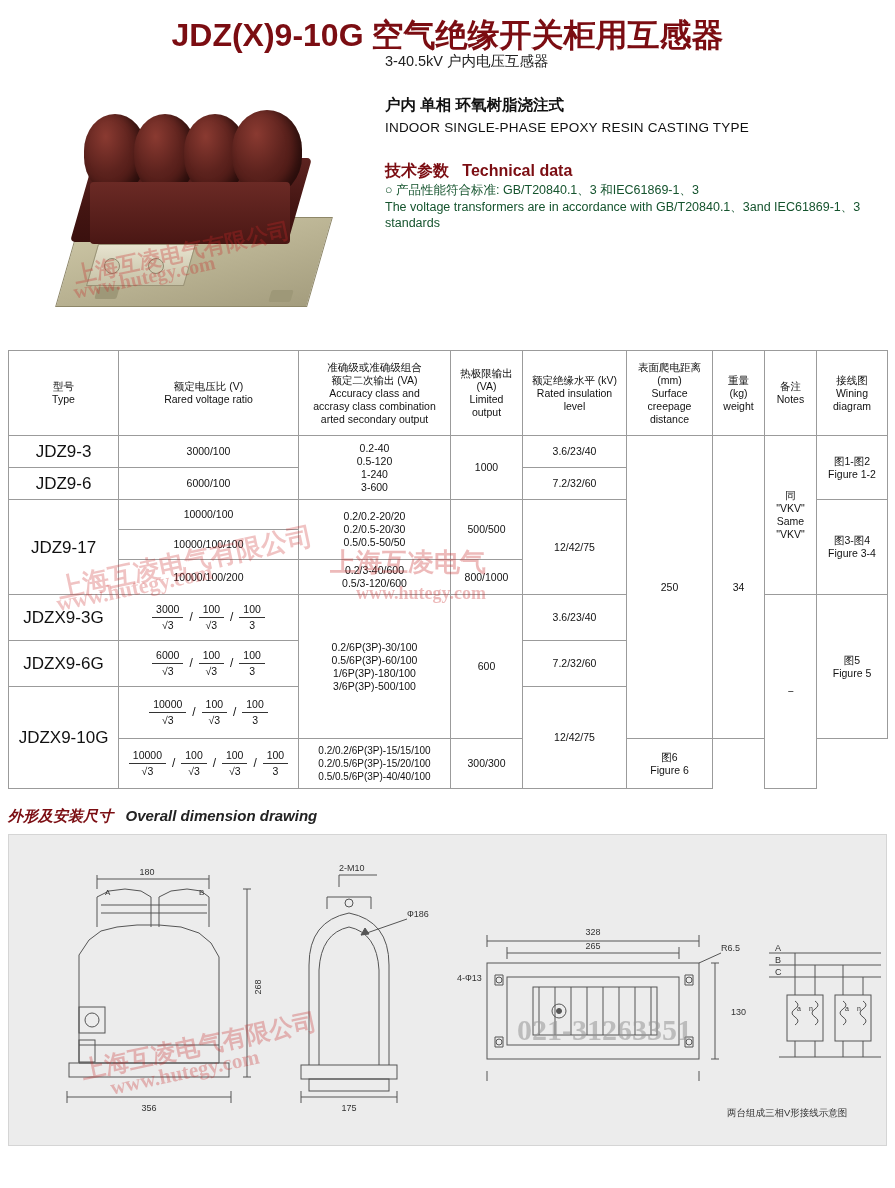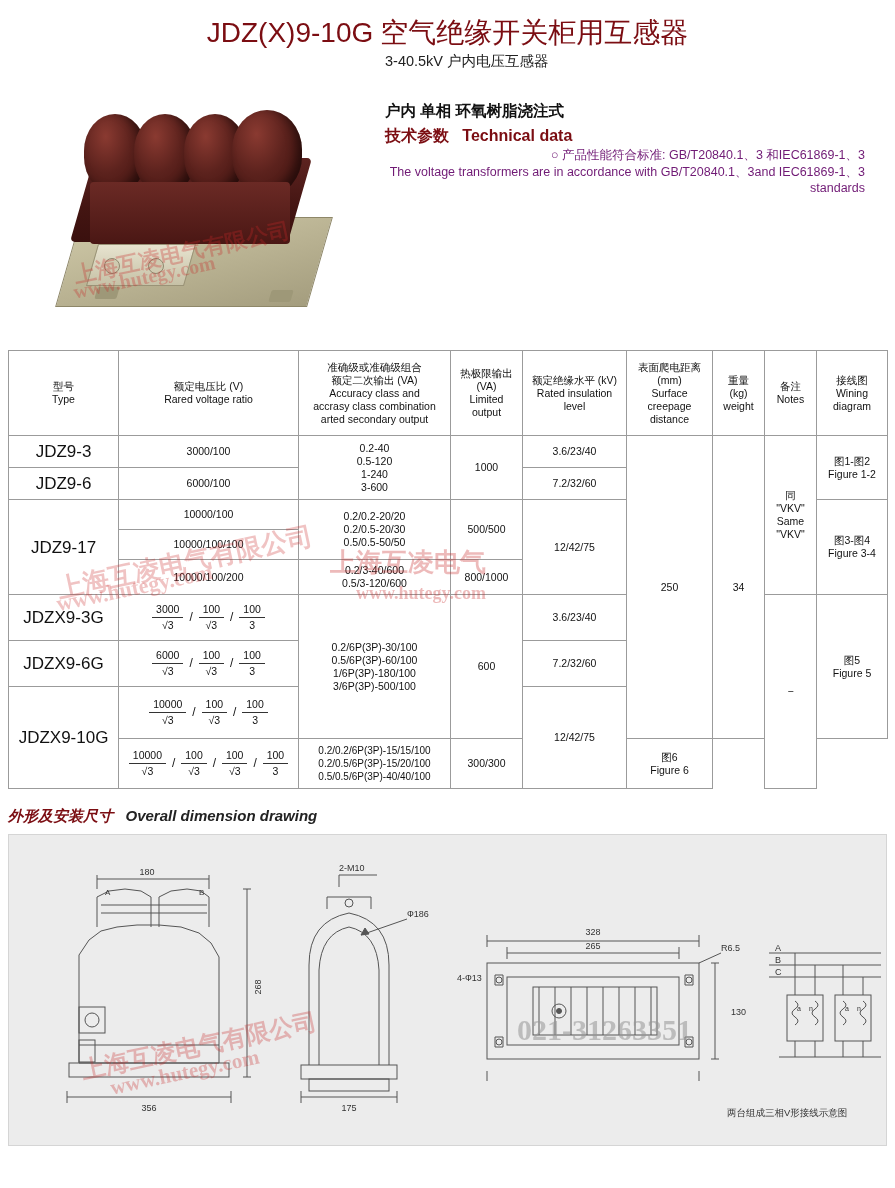--- a/index.html
+++ b/index.html
@@ -9,33 +9,33 @@
     color:#1a1a1a;
     background:#ffffff;
     -webkit-font-smoothing:antialiased;
   }
   .page{width:895px;position:relative;padding:0;}
 
   
   .header{position:relative;padding:8px 0 0 0;height:330px;}
   .title-row{text-align:center;padding:6px 0 2px 0;}
   .title-main{
-    font-size:28px;font-weight:normal;color:#7b0d12;letter-spacing:0px;
+    font-size:32px;font-weight:bold;color:#7b0d12;letter-spacing:0px;
     font-family:"Liberation Serif", serif;
   }
   .title-main .tt2{font-family:"Liberation Sans", sans-serif;}
 
   .hero{position:absolute;left:30px;top:62px;width:330px;height:250px;}
   .right-col{position:absolute;left:385px;top:52px;width:480px;}
-  .sub1{font-size:14.5px;color:#222;margin-bottom:30px;}
+  .sub1{font-size:14.5px;color:#222;margin-bottom:24px;}
   .sub2{font-size:15.5px;color:#111;font-weight:bold;margin-bottom:4px;}
   .sub3{font-size:13.5px;color:#111;letter-spacing:0.2px;margin-bottom:26px;}
   .tech-title{font-size:16px;font-weight:bold;color:#7b0d12;}
   .tech-title .en{color:#7b0d12;}
-  .tech-item{font-size:12.5px;line-height:16.5px;color:#701a75;margin-bottom:11px;text-align:right;}
+  .tech-item{font-size:12.5px;line-height:16.5px;color:#14532d;margin-bottom:11px;}
   .tech-item .cn{display:block;}
   .tech-item .en{display:block;}
 
   
   .photo{position:absolute;left:0;top:0;width:330px;height:250px;}
   .base-plate{
     position:absolute;left:38px;top:155px;width:250px;height:88px;
     background:linear-gradient(165deg,#cfc9a8 0%,#b8b191 55%,#a49d7e 100%);
     transform:skewX(-16deg);
     border:1px solid #8e8768;
@@ -146,20 +146,21 @@
         <div class="foot" style="left:66px;top:225px;"></div>
         <div class="foot" style="left:240px;top:228px;"></div>
       </div>
       <div class="wm w1">上海互凌电气有限公司</div>
       <div class="wm w2">www.hutegy.com</div>
     </div>
 
     <div class="right-col">
       <div class="sub1">3-40.5kV 户内电压互感器</div>
       <div class="sub2">户内 单相 环氧树脂浇注式</div>
+      <div class="sub3">INDOOR SINGLE-PHASE EPOXY RESIN CASTING TYPE</div>
 
       <div class="tech-title">
         <span>技术参数</span>
         &nbsp;&nbsp;<span class="en">Technical data</span>
       </div>
 
       <div class="tech-item">
         <span class="cn">○ 产品性能符合标准: GB/T20840.1、3 和IEC61869-1、3</span>
         <span class="en">The voltage transformers are in accordance with GB/T20840.1、3and IEC61869-1、3 standards</span>
       </div>

